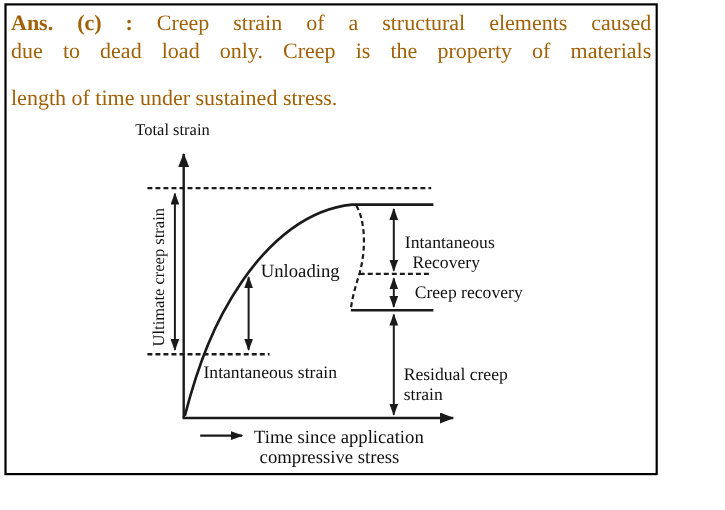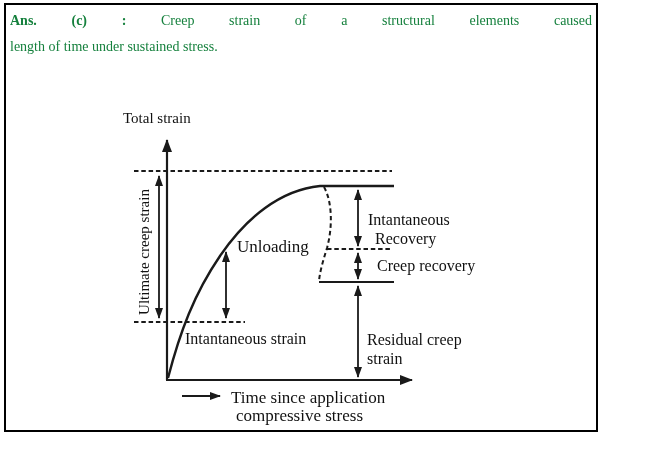--- a/index.html
+++ b/index.html
@@ -1,35 +1,36 @@
 <!DOCTYPE html>
 <html><head>
 <meta charset="utf-8">
 <style>
   html,body{margin:0;padding:0;background:#ffffff;}
   .page{position:relative;width:659px;height:464px;background:#ffffff;overflow:hidden;
         font-family:"Liberation Serif", serif;}
   .board{position:absolute;left:4px;top:3px;width:594px;height:429px;
          border:2px solid #000;box-sizing:border-box;background:#fff;}
-  .para{position:absolute;left:4px;top:3px;right:4px;color:#15803d;
-        font-size:14px;line-height:26px;}
+  .para{position:absolute;left:4px;top:3px;right:4px;color:#a16207;
+        font-size:20px;line-height:26px;}
   .jline{text-align:justify;text-align-last:justify;white-space:normal;}
-  .jline.last{text-align:center;text-align-last:left;}
+  .jline.last{text-align:center;text-align-last:left;margin-top:16px;}
   .para b{font-weight:bold;}
   svg.fig{position:absolute;left:0;top:0;z-index:2;pointer-events:none;}
   svg.fig text{font-family:"Liberation Serif", serif;fill:#111;}
 </style>
 </head>
 <body>
 
 <div class="page">
 
   <div class="board">
     <div class="para">
       <div class="jline"><b>Ans. (c) :</b> <span>Creep strain of a structural elements caused</span></div>
+      <div class="jline">due to dead load only. Creep is the property of materials</div>
       <div class="jline last">length of time under sustained stress.</div>
     </div>
   </div>
 
   <svg class="fig" width="659" height="464" viewBox="0 0 659 464">
     <defs>
       <marker id="axEnd" markerUnits="userSpaceOnUse" markerWidth="13" markerHeight="10" refX="12" refY="5" orient="auto">
         <path d="M0,0 L13,5 L0,10 Z" fill="#1a1a1a"></path>
       </marker>
       <marker id="msEnd" markerUnits="userSpaceOnUse" markerWidth="11" markerHeight="8" refX="10" refY="4" orient="auto">

